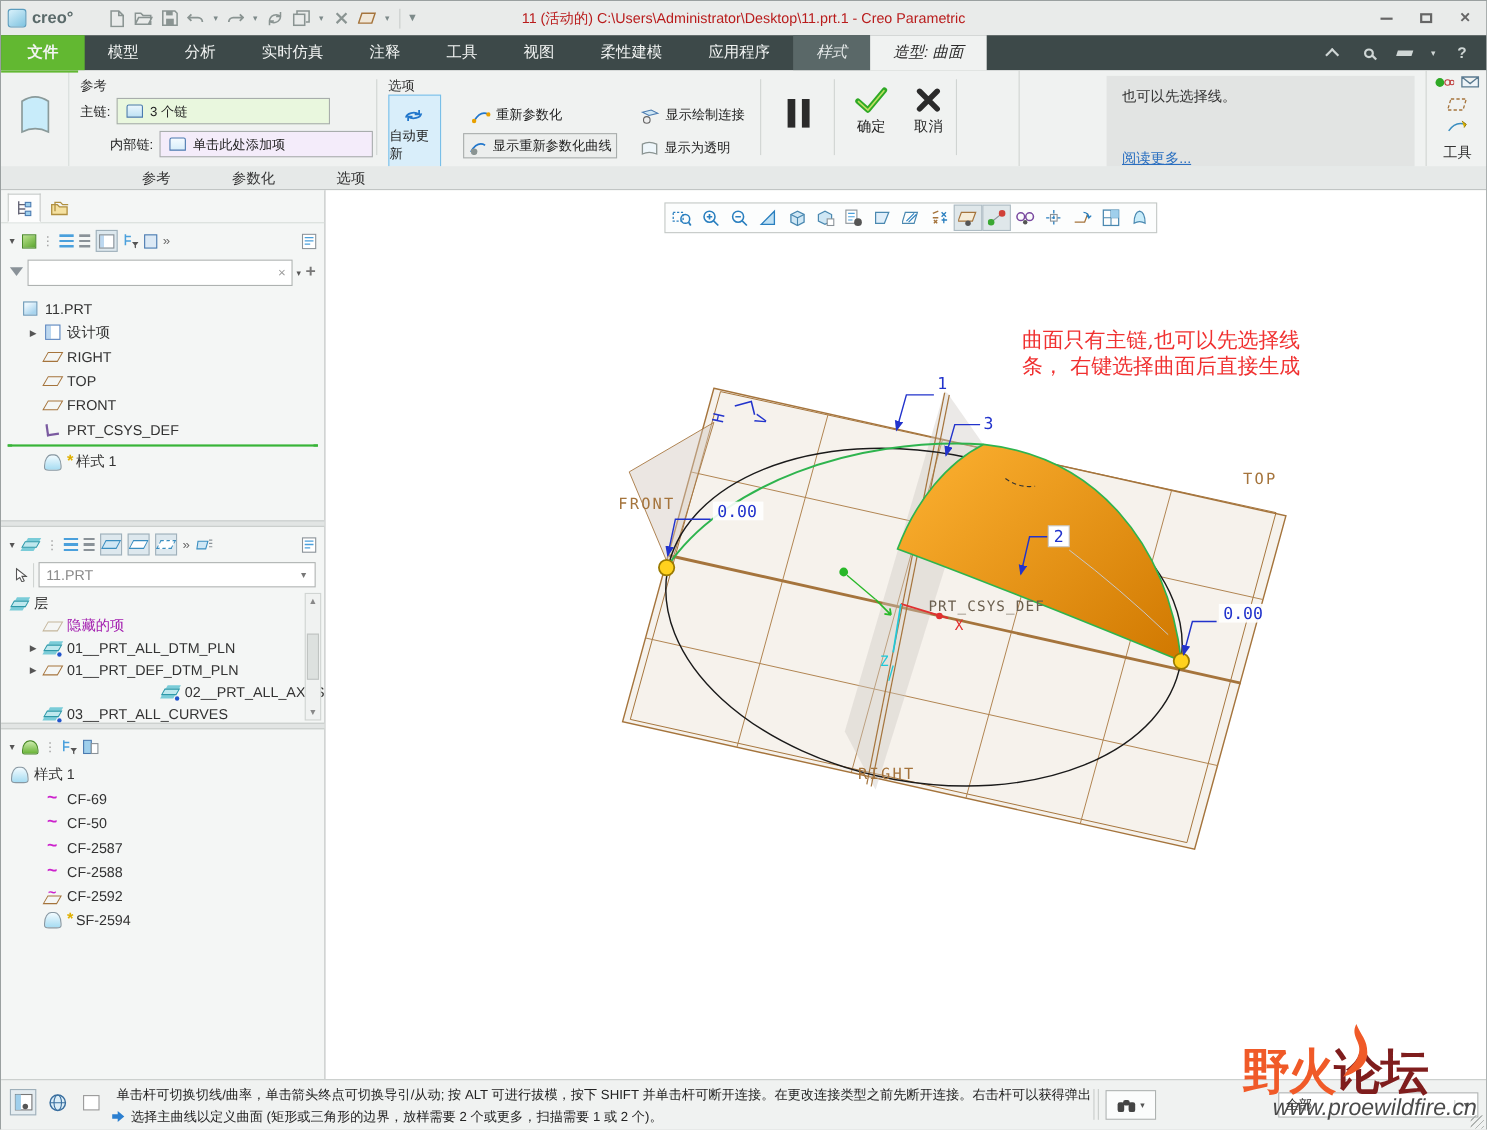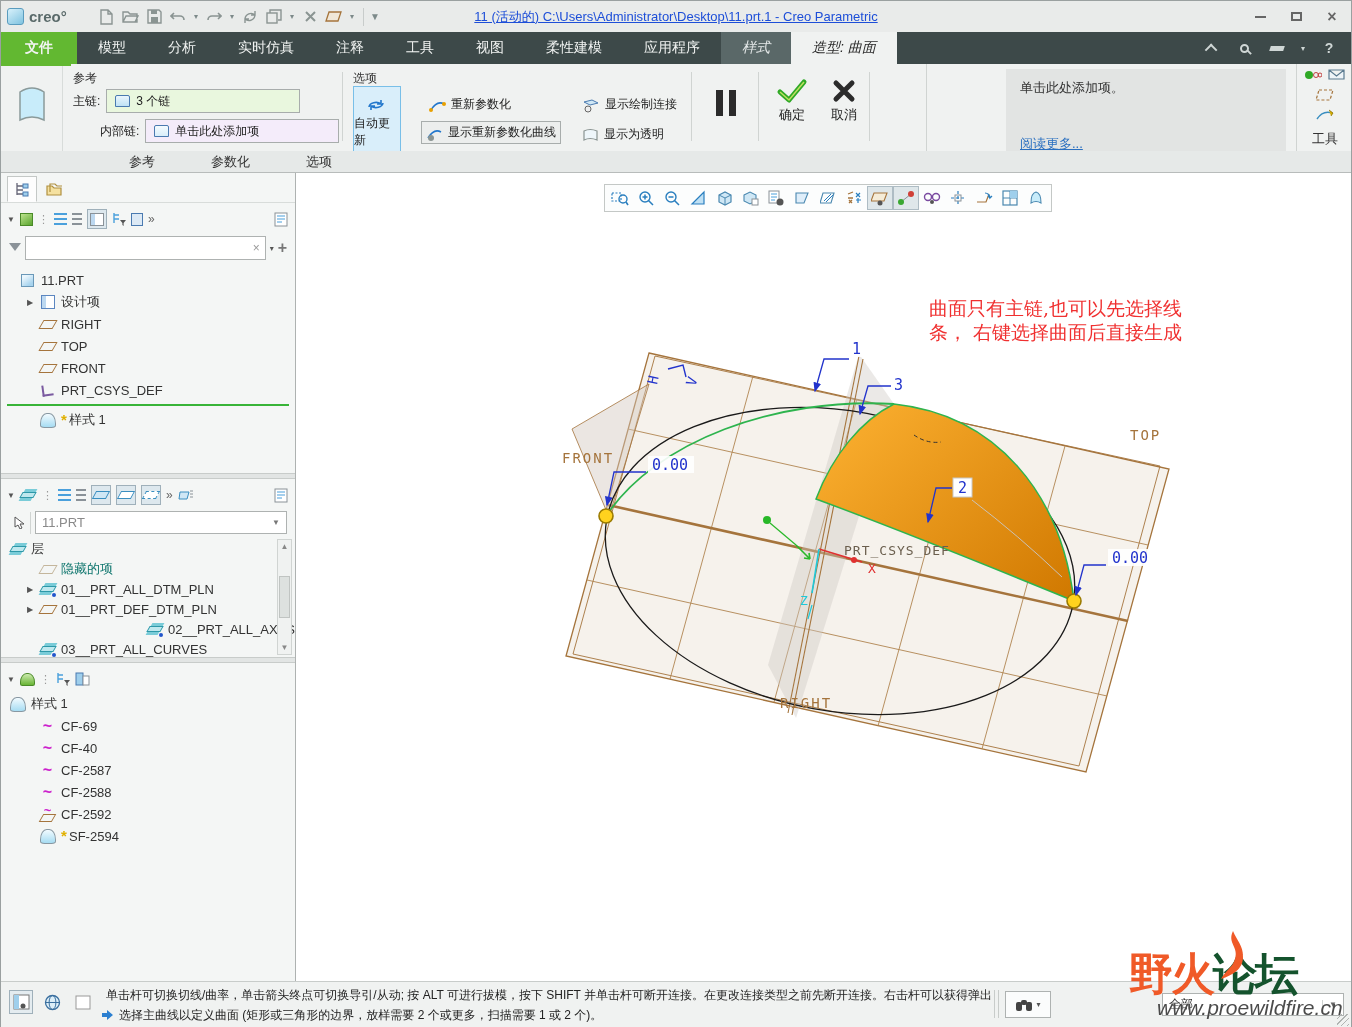--- a/index.html
+++ b/index.html
@@ -9,21 +9,21 @@
 
   
   .titlebar{position:absolute;top:0;left:0;right:0;height:31px;background:#e9ebea;display:flex;align-items:center;padding:0 6px;justify-content:center;}
   .logo{display:flex;align-items:center;gap:5px;width:88px;}
   .logo-box{width:17px;height:17px;background:linear-gradient(145deg,#d8f1fb,#7fc3e0);border:1px solid #5a9cbe;border-radius:3px;}
   .logo-txt{font-weight:bold;color:#5a6a6a;font-size:15px;}
   .qat{display:flex;align-items:center;gap:2px;}
   .qat .qbtn{width:22px;height:22px;display:flex;align-items:center;justify-content:center;border-radius:2px;}
   .qat .caret{width:10px;height:22px;display:flex;align-items:center;justify-content:center;color:#7d8a8a;font-size:8px;}
   .qat .qsep{width:1px;height:18px;background:#c8cccb;margin:0 4px;}
-  .win-title{position:absolute;left:0;right:0;text-align:center;color:#1d4ed8;font-size:13px;pointer-events:none;text-decoration:underline;}
+  .win-title{position:absolute;left:0;right:0;text-align:center;color:#b91c1c;font-size:13px;pointer-events:none;}
   .winbtns{margin-left:auto;display:flex;gap:10px;align-items:center;z-index:2;}
   .winbtn{width:26px;height:20px;display:flex;align-items:center;justify-content:center;color:#666;}
   .wb-min{width:11px;height:2px;background:#666;}
   .wb-max{width:11px;height:9px;border:2px solid #666;}
   .wb-close{font-size:16px;line-height:1;color:#666;font-weight:bold;}
 
   
   .tabbar{position:absolute;top:31px;left:0;right:0;height:32px;background:#3d4949;display:flex;align-items:stretch;}
   .tablist{display:contents;}
   .rtab{padding:0 21px;color:#f2f4f3;font-size:14px;display:flex;align-items:center;white-space:nowrap;}
@@ -92,21 +92,21 @@
   .filter-input{flex:1;height:24px;border:1px solid #aeb2b1;background:#fff;position:relative;display:flex;align-items:center;padding:0 20px 0 6px;}
   .clear-x{position:absolute;right:5px;color:#999;font-size:12px;}
   .plus{color:#777;font-size:16px;font-weight:bold;}
   .treearea{position:absolute;left:0;right:0;}
   .trow{height:22px;display:flex;align-items:center;padding-left:8px;font-size:13px;color:#333;white-space:nowrap;}
   .trow.lv1{padding-left:26px;}
   .trow .arrow{width:12px;font-size:8px;color:#555;flex:none;}
   .trow.lv0 .arrow{width:10px;}
   .trow .star{color:#e0b000;font-weight:bold;width:8px;font-size:15px;line-height:10px;flex:none;}
   .trow .star:empty{width:0;}
-  .trow.muted{color:#0f766e;}
+  .trow.muted{color:#a21caf;}
   .trow.insert{height:8px;padding:0 6px;}
   .trow.insert::before{content:"";flex:1;height:2px;background:#38b438;border-left:4px solid #38b438;border-right:4px solid #38b438;}
   .ticon{width:17px;height:15px;display:inline-flex;align-items:center;justify-content:center;margin-right:5px;position:relative;flex:none;}
   .ticon.cube::before{content:"";width:11px;height:11px;background:linear-gradient(145deg,#eaf6fd 20%,#a8d4ee 80%);border:1px solid #6a98b8;}
   .ticon.design::before{content:"";width:12px;height:12px;border:1px solid #5b86c0;background:linear-gradient(90deg,#bcd8f0 0 4px,#fff 4px);}
   .ticon.plane::before{content:"";width:12px;height:7px;border:1.5px solid #a5743c;transform:skewX(-30deg);}
   .trow.muted .ticon.plane::before{border-color:#c4b69c;}
   .ticon.csys::before{content:"";width:9px;height:9px;border-left:2px solid #7a5aa0;border-bottom:2px solid #7a5aa0;transform:rotate(-8deg);}
   .ticon.surface::before{content:"";width:14px;height:13px;background:linear-gradient(#f2fbff,#a6dcf2);border:1px solid #8898a2;border-radius:42% 42% 28% 28%/70% 70% 18% 18%;}
   .ticon.curve::before{content:"~";color:#cc22cc;font-weight:bold;font-size:16px;line-height:10px;}
@@ -137,21 +137,21 @@
   .findbtn{position:absolute;right:300px;top:9px;width:46px;height:27px;border:1px solid #aeb2b1;background:#fbfcfc;display:flex;align-items:center;justify-content:center;gap:3px;}
   .findsep{position:absolute;right:352px;top:8px;width:1px;height:28px;background:#c8ccca;box-shadow:-4px 0 0 #c8ccca;}
   .selfilter{position:absolute;right:7px;top:11px;width:182px;height:23px;border:1px solid #aeb2b1;background:#fff;display:flex;align-items:center;padding:0 6px;font-size:12px;color:#333;}
   .selfilter .sel-caret{margin-left:auto;border-left:1px solid #d0d4d2;padding-left:6px;font-size:8px;color:#666;}
   .grip{position:absolute;right:2px;bottom:2px;width:12px;height:12px;background:repeating-linear-gradient(135deg,transparent 0 3px,#b0b4b2 3px 4px);}
 
   
   .watermark{position:absolute;left:1128px;top:944px;z-index:60;pointer-events:none;white-space:nowrap;font-family:"DejaVu Serif","Liberation Serif",serif;}
   .wm-row{display:flex;align-items:flex-end;}
   .wm-orange{font-size:44px;font-weight:bold;color:#f05a28;letter-spacing:-2px;}
-  .wm-black{font-size:44px;font-weight:bold;color:#14532d;letter-spacing:-2px;}
+  .wm-black{font-size:44px;font-weight:bold;color:#7f1d1d;letter-spacing:-2px;}
   .wm-flame{position:absolute;left:84px;top:-16px;}
   .wm-url{font-size:21px;font-style:italic;color:#4a4a4a;margin:-8px 0 0 28px;font-family:"Liberation Sans",sans-serif;}
 
   svg{display:block;}
   text{user-select:none;}
 </style>
 </head>
 <body>
 
 <div id="app">
@@ -333,21 +333,21 @@
     <div class="okcan" style="left:818px;">
       <svg width="26" height="26">
           <path d="M5,5 L21,21 M21,5 L5,21" stroke="#2b2b2b" stroke-width="5" stroke-linecap="round"></path>
         </svg>
       <span>取消</span>
     </div>
     <div class="vsep" style="left:868px;"></div>
     <div class="vsep" style="left:925px;top:0;bottom:0;"></div>
 
     <div class="helpbox">
-      <div>单击此处添加项。</div>
+      <div>也可以先选择线。</div>
       <a class="helplink">阅读更多...</a>
     </div>
 
     <div class="rightdock">
       <div class="dock-row">
         <span>
             <svg width="18" height="12">
               <circle cx="5" cy="6" r="4" fill="#2fa926"></circle>
               <circle cx="12" cy="6" r="2.5" fill="none" stroke="#c04040"></circle>
               <circle cx="16" cy="6" r="2" fill="none" stroke="#c04040"></circle>
@@ -625,21 +625,21 @@
               <span class="arrow"></span>
               <span class="ticon curve"></span>
               <span class="star"></span>
               <span class="tlabel">CF-69</span>
             </div>
 
             <div class="trow lv1">
               <span class="arrow"></span>
               <span class="ticon curve"></span>
               <span class="star"></span>
-              <span class="tlabel">CF-40</span>
+              <span class="tlabel">CF-50</span>
             </div>
 
             <div class="trow lv1">
               <span class="arrow"></span>
               <span class="ticon curve"></span>
               <span class="star"></span>
               <span class="tlabel">CF-2587</span>
             </div>
 
             <div class="trow lv1">

